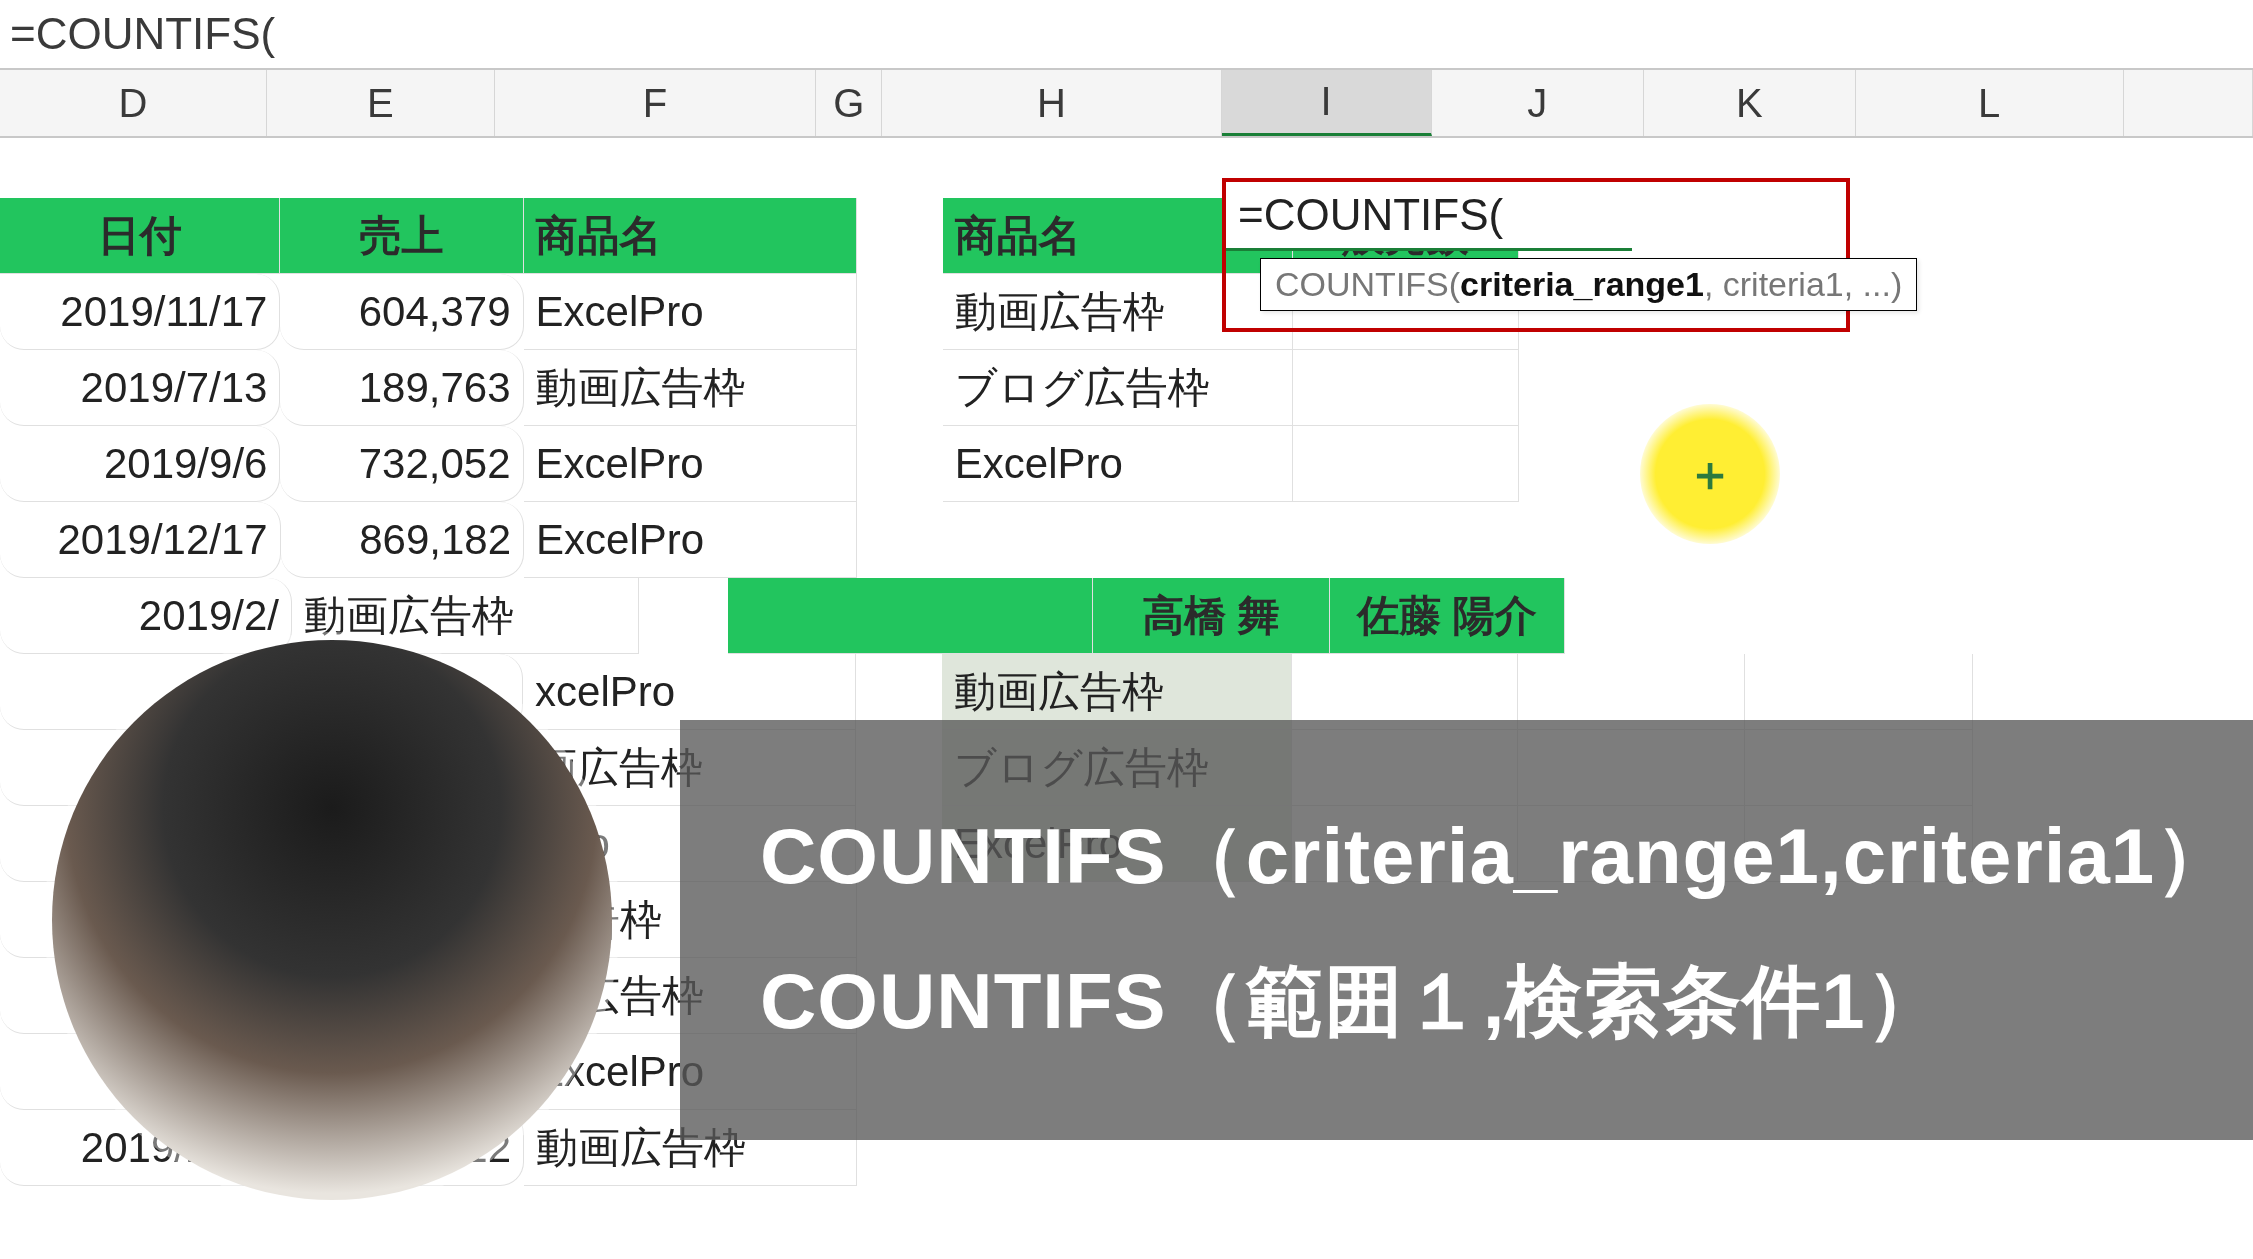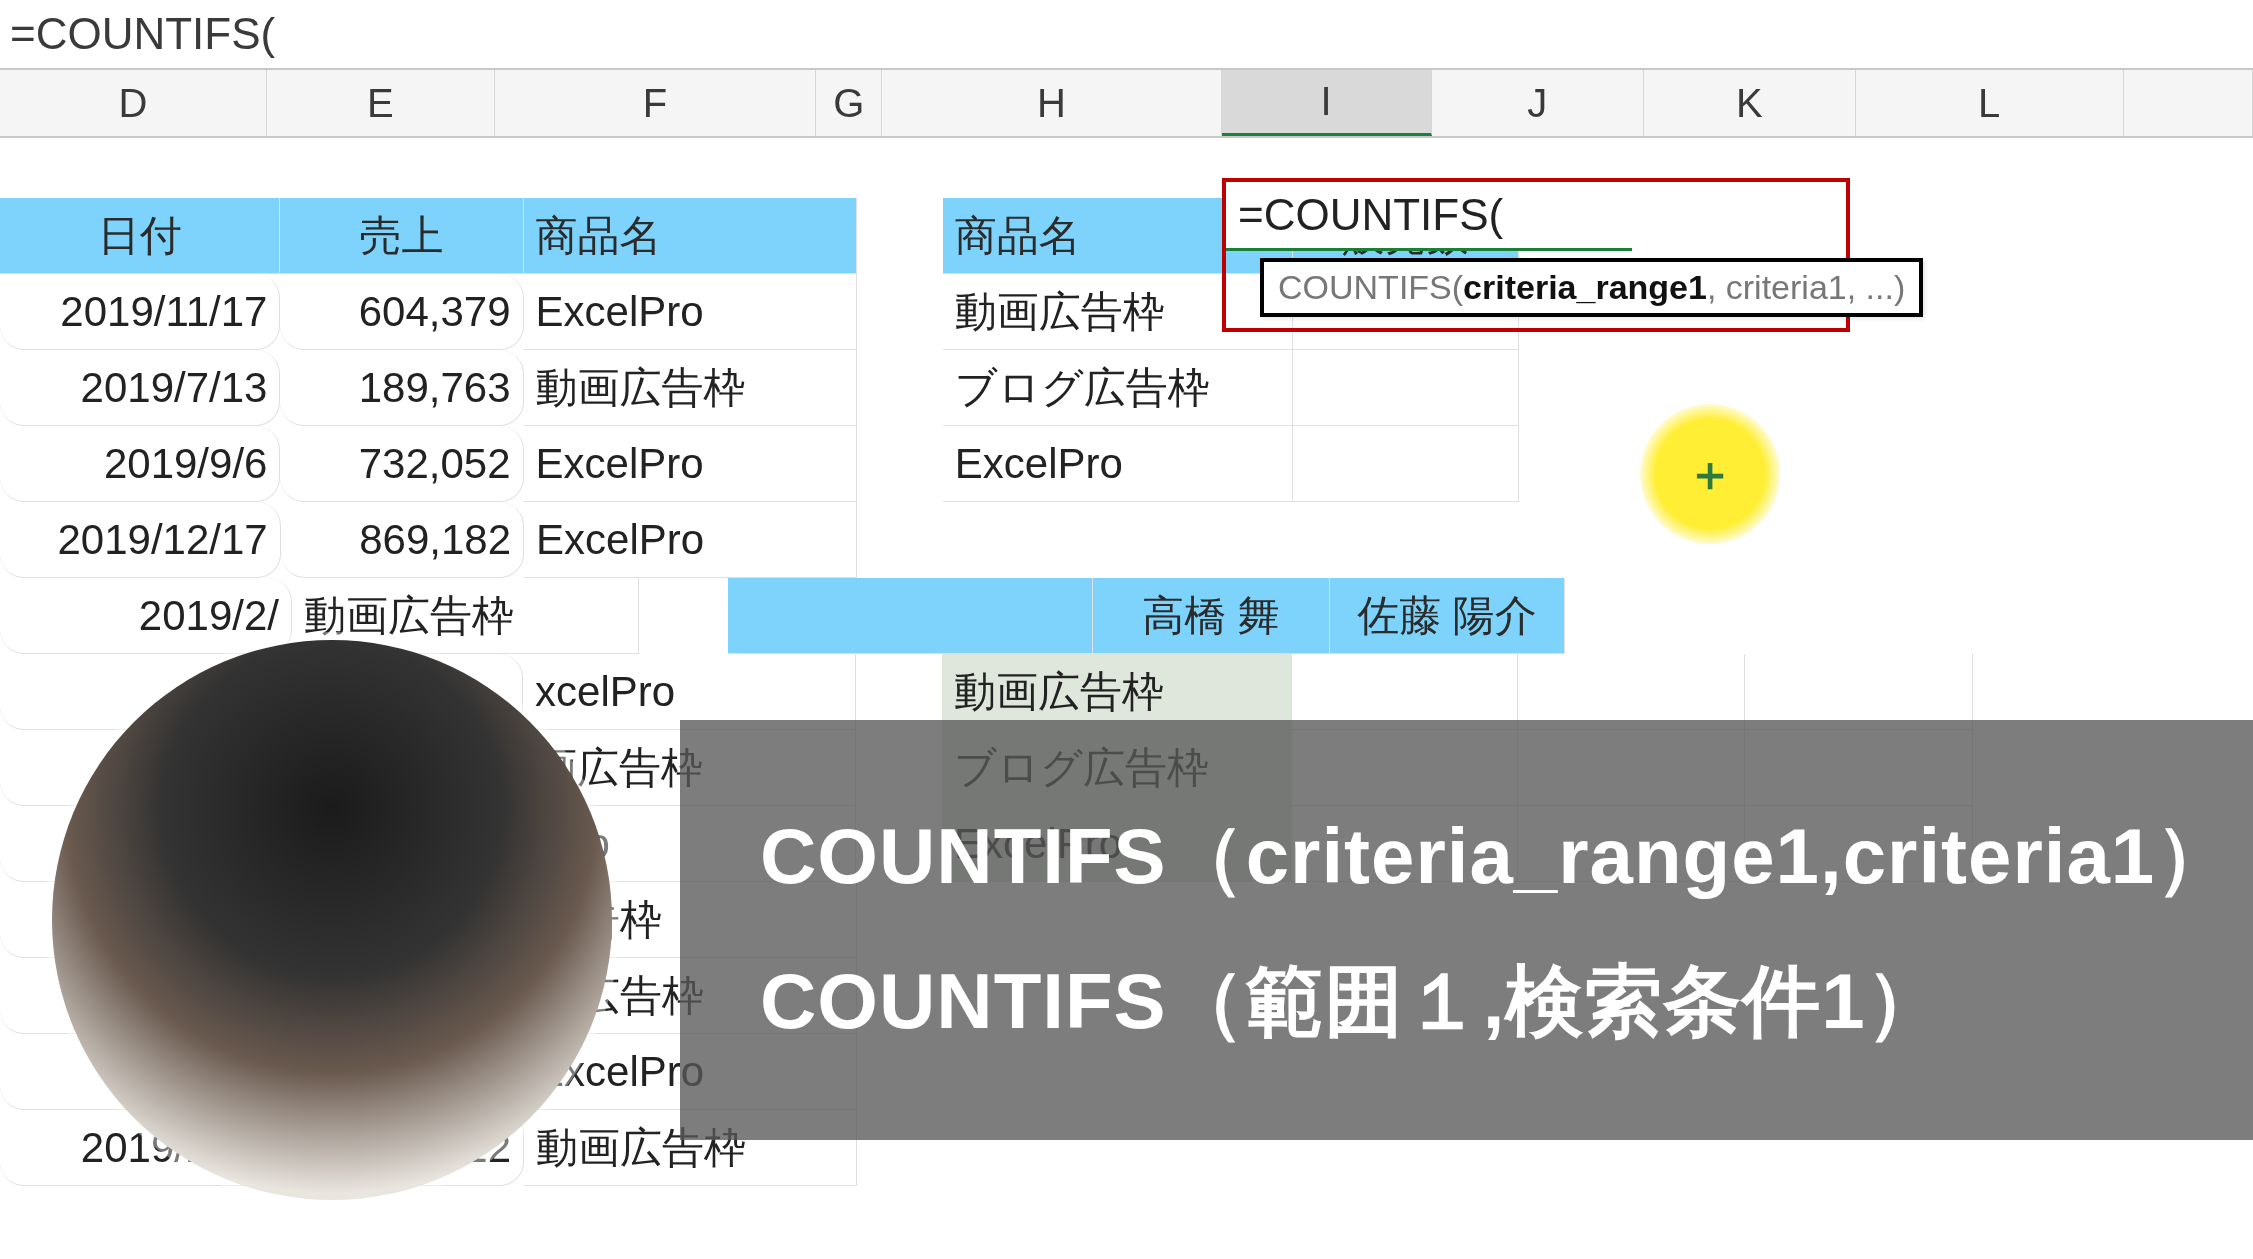--- a/index.html
+++ b/index.html
@@ -9,37 +9,37 @@
   
   .col-headers{height:66px;display:flex;border-bottom:2px solid #c8c8c8;background:#f5f5f5;}
   .col-h{display:flex;align-items:center;justify-content:center;font-size:40px;color:#3a3a3a;border-right:1px solid #d6d6d6;}
   .col-h.active{background:#d9d9d9;border-bottom:3px solid #1a7f37;}
   
   .grid{position:relative;}
   .row{display:flex;height:76px;align-items:stretch;}
   .cell{border-right:1px solid #e0e0e0;border-bottom:1px solid #e0e0e0;display:flex;align-items:center;font-size:42px;color:#222;padding:0 12px;}
   .cell.right{justify-content:flex-end;border-radius:24px;}
   .cell.center{justify-content:center;}
-  .hdr-green{background:#7dd3fc;font-weight:400;color:#2b2b2b;}
+  .hdr-green{background:#22c55e;font-weight:700;color:#2b2b2b;}
   .no-border{border-right:none;border-bottom:none;}
   
   .wD{width:267px;} 
   .wE{width:228px;} 
   .wF{width:322px;} 
   .wG{width:65px;}  
   .wH{width:340px;} 
   .wI{width:210px;} 
   .wJ{width:212px;} 
   .wK{width:212px;} 
   .wL{width:268px;} 
   .wRest{width:129px;}
   
   .editing{position:absolute;left:1222px;top:40px;width:620px;height:146px;border:4px solid #c00000;background:transparent;pointer-events:none;}
   .editing-inner{position:absolute;left:1226px;top:44px;width:394px;height:66px;font-size:44px;display:flex;align-items:center;padding-left:12px;color:#222;background:#fff;border-bottom:3px solid #1a7f37;}
-  .tooltip{position:absolute;left:1260px;top:120px;background:#fff;border:4px solid #000000;padding:6px 14px;font-size:34px;color:#777;box-shadow:2px 2px 4px rgba(0,0,0,.1);white-space:nowrap;}
+  .tooltip{position:absolute;left:1260px;top:120px;background:#fff;border:1px solid #000000;padding:6px 14px;font-size:34px;color:#777;box-shadow:2px 2px 4px rgba(0,0,0,.1);white-space:nowrap;}
   .tooltip b{color:#111;font-weight:700;}
   
   .highlight{position:absolute;left:1640px;top:404px;width:140px;height:140px;border-radius:50%;background:radial-gradient(circle,#ffee33 0%,#ffee33 55%,rgba(255,238,51,0) 75%);display:flex;align-items:center;justify-content:center;}
   .plus-cursor{font-size:48px;color:#2c7a3e;font-weight:700;}
   
   .webcam{position:absolute;left:52px;top:640px;width:560px;height:560px;border-radius:50%;background:radial-gradient(circle at 50% 30%,#1b1b1b 0%,#333 35%,#6a5a4f 55%,#e9e5df 80%);box-shadow:0 0 0 8px rgba(255,255,255,.4);}
   
   .caption{position:absolute;left:680px;top:720px;width:1500px;height:420px;background:rgba(88,88,88,.78);display:flex;flex-direction:column;justify-content:center;padding-left:80px;gap:40px;}
   .caption .line{color:#fff;font-size:78px;font-weight:700;letter-spacing:1px;}
   

